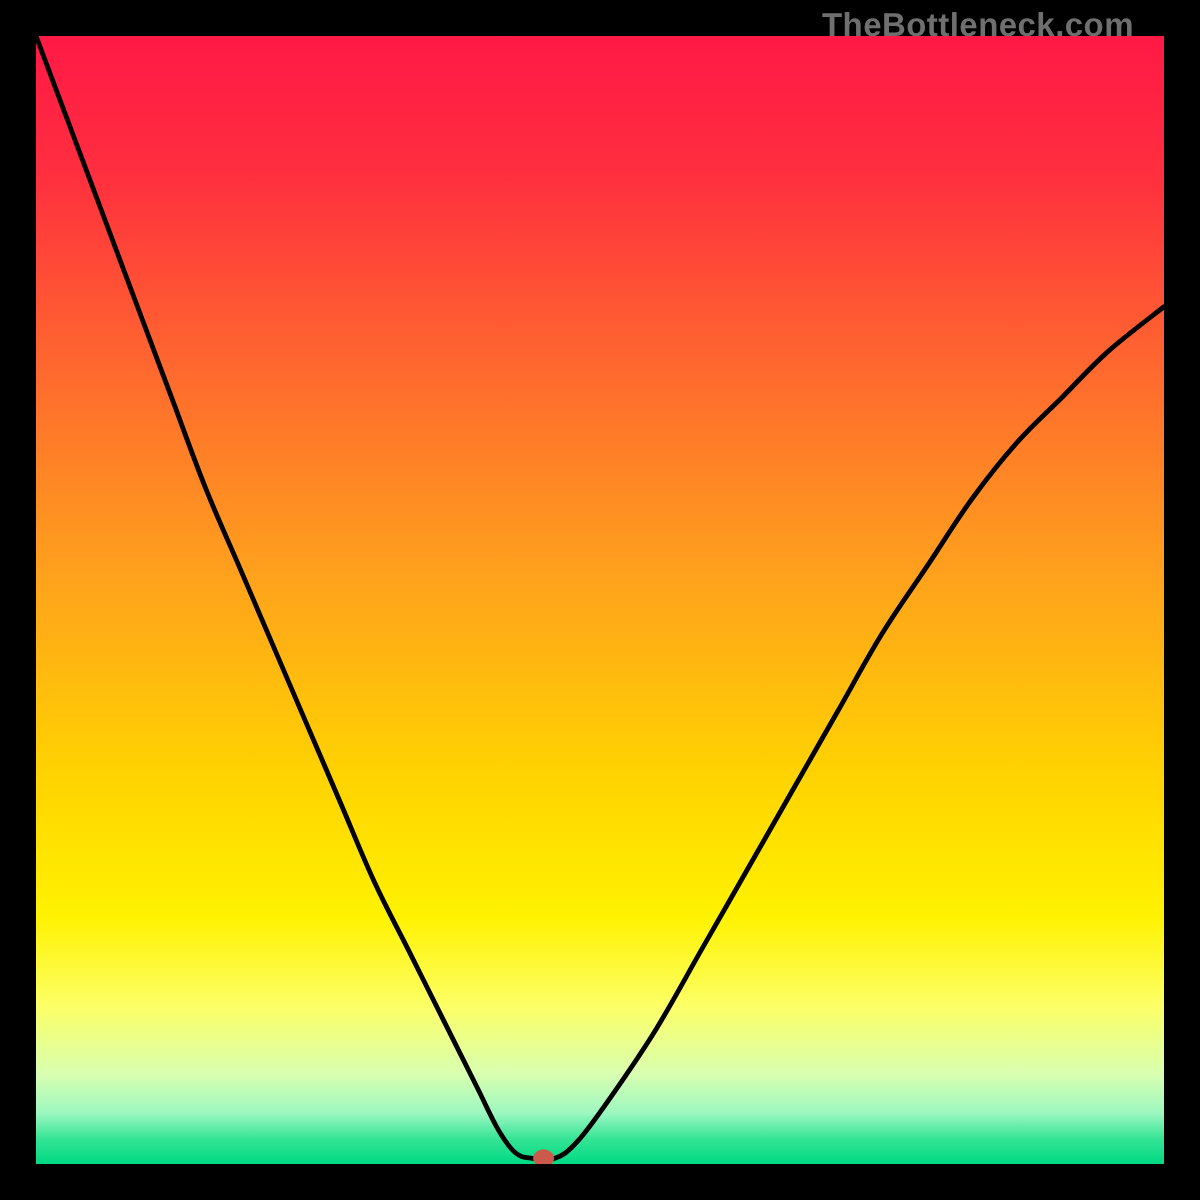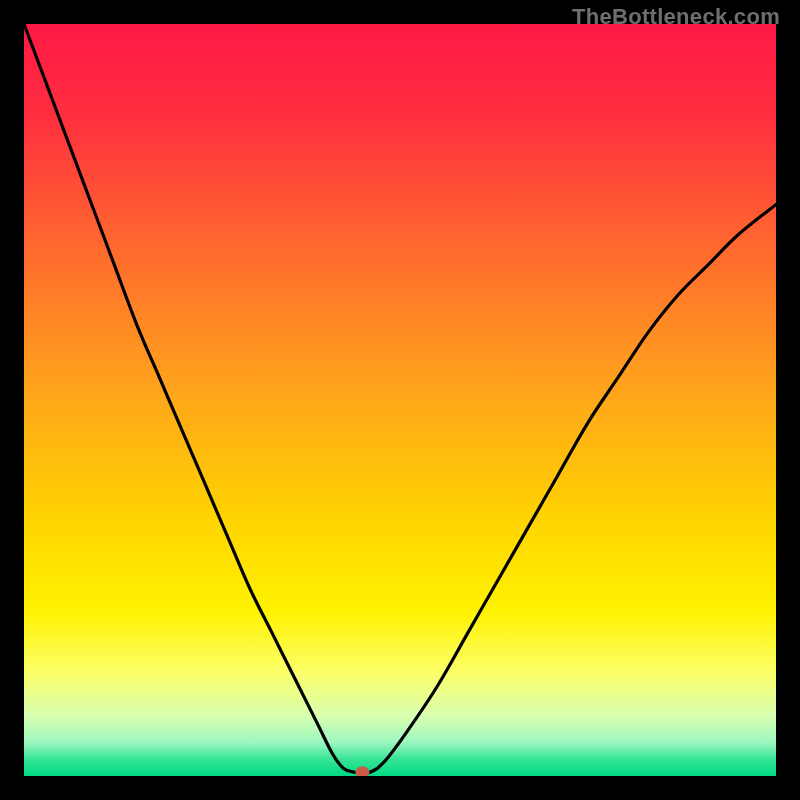--- a/index.html
+++ b/index.html
@@ -22,21 +22,21 @@
   .plot-area {
     position: absolute;
     left: 0;
     top: 0;
     width: 752px;
     height: 752px;
   }
   .watermark {
     position: absolute;
     top: 4px;
-    right: 20px;
+    right: 44px;
     color: #6f6f6f;
     font-size: 22px;
     font-weight: 600;
     letter-spacing: 0.3px;
     font-family: Arial, Helvetica, sans-serif;
   }
 </style>
 </head>
 <body>
 

